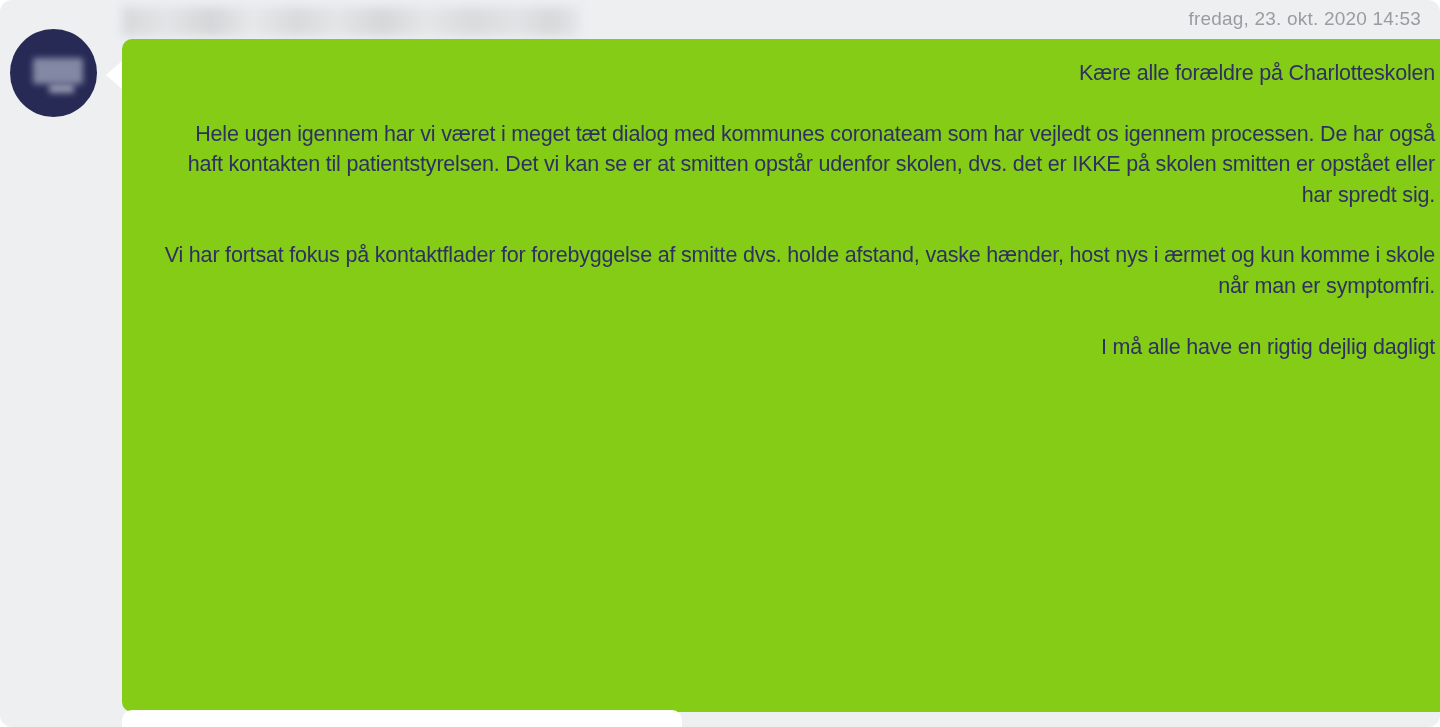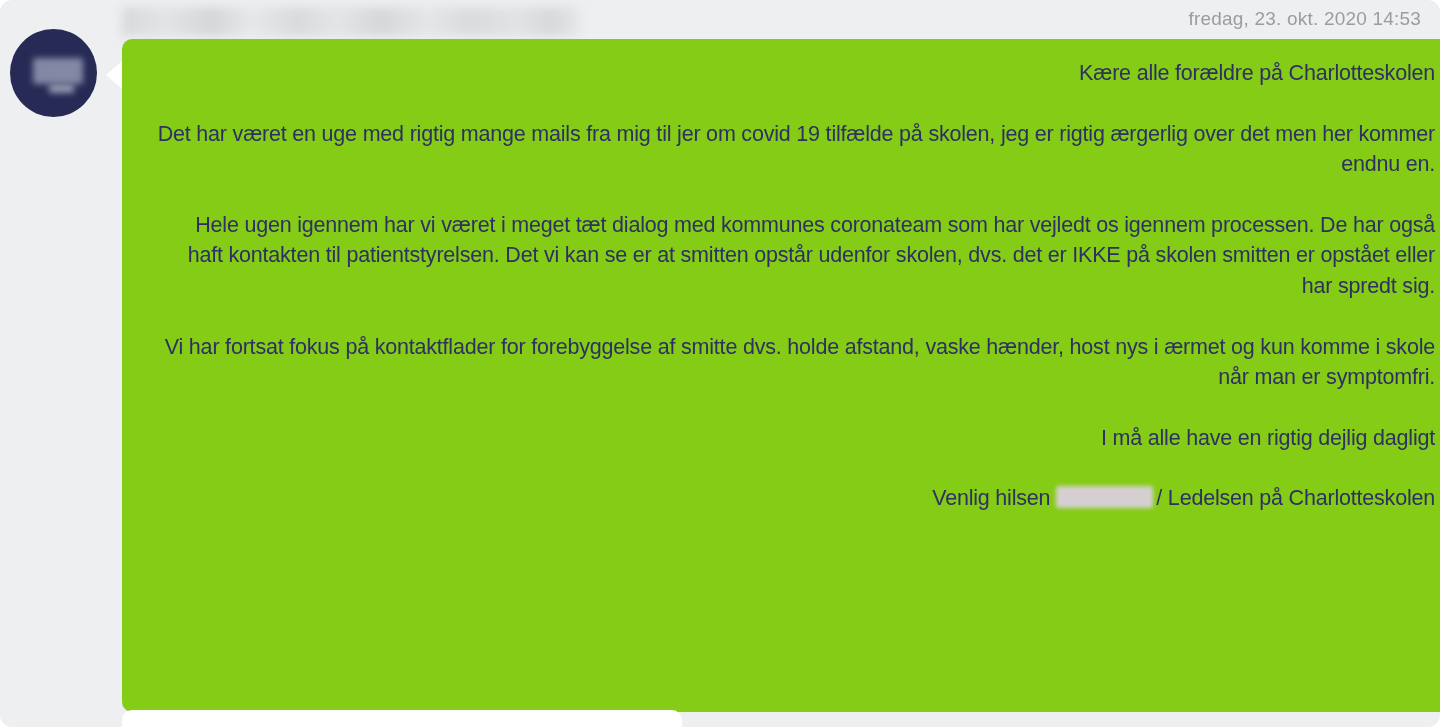--- a/index.html
+++ b/index.html
@@ -101,23 +101,21 @@
   </div>
 
   <div class="sender-blur"></div>
 
   <div class="timestamp">fredag, 23. okt. 2020 14:53</div>
 
   <div class="bubble">
     <div class="bubble-tail"></div>
     <div class="body" id="message-body">
         <p><span>Kære alle forældre på Charlotteskolen</span></p>
-        <p><span>Det har været en uge med rigtig mange mails fra mig til jer om covid 19 tilfælde på skolen, jeg er rigtig ærgerlig over det men her kommer endnu en.</span></p>
         <p><span>Hele ugen igennem har vi været i meget tæt dialog med kommunes coronateam som har vejledt os igennem processen. De har også haft kontakten til patientstyrelsen. Det vi kan se er at smitten opstår udenfor skolen, dvs. det er </span><b>IKKE</b><span> på skolen smitten er opstået eller har spredt sig.</span></p>
         <p><span>Vi har fortsat fokus på kontaktflader for forebyggelse af smitte dvs. holde afstand, vaske hænder, host nys i ærmet og kun komme i skole når man er symptomfri.</span></p>
         <p><span>I må alle have en rigtig dejlig dagligt</span></p>
-        <p><span>Venlig hilsen</span><span class="redacted-inline"></span><span>/ Ledelsen på Charlotteskolen</span></p>
       </div>
   </div>
 
   <div class="next-bubble"></div>
 
 </div>
 
 </body></html>

